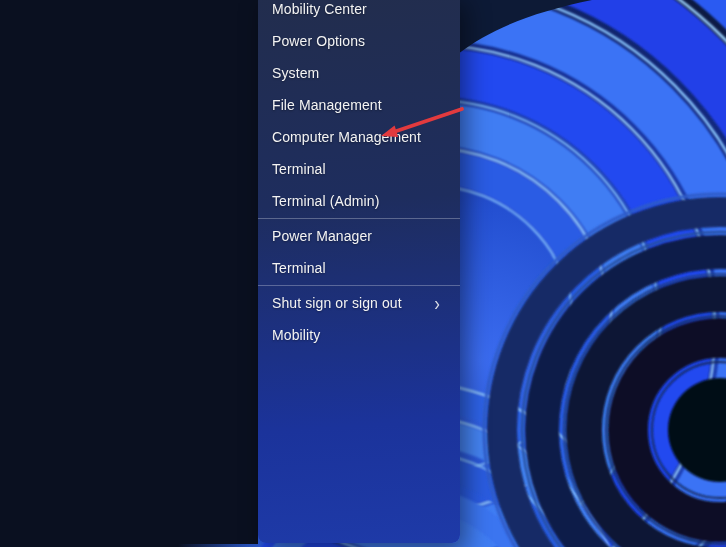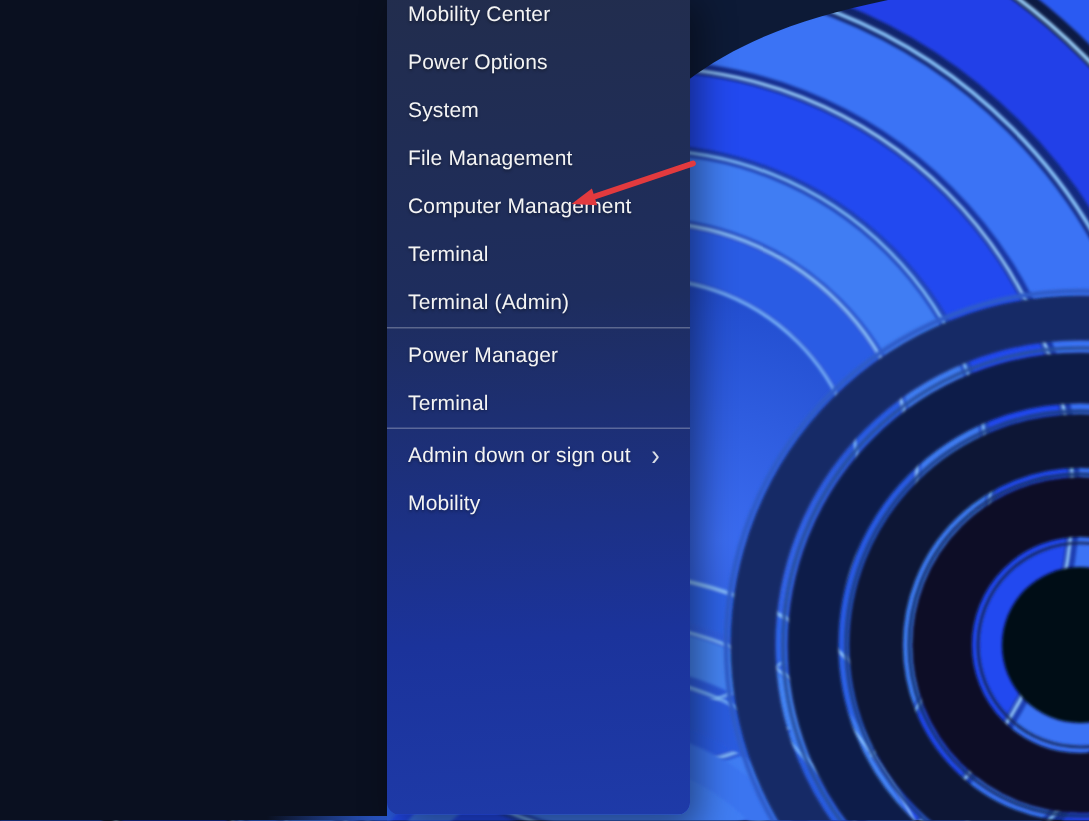--- a/index.html
+++ b/index.html
@@ -132,21 +132,21 @@
     <div class="mi">
         <span class="lbl">Power Manager</span>
       </div>
     <div class="mi">
         <span class="lbl">Terminal</span>
       </div>
 
     <div class="sep"></div>
 
     <div class="mi">
-      <span class="lbl">Admin down or sign out</span>
+      <span class="lbl">Shut sign or sign out</span>
       <span class="chev">›</span>
     </div>
     <div class="mi">
         <span class="lbl">Mobility</span>
       </div>
   </div>
 
   <svg class="arrow-svg" viewBox="0 0 100 50">
     <line x1="92" y1="13" x2="25" y2="35.5" stroke="#e23a3e" stroke-width="3.8" stroke-linecap="round"></line>
     <polygon points="11,40 24.6,29.6 28.1,40.9" fill="#e23a3e"></polygon>

